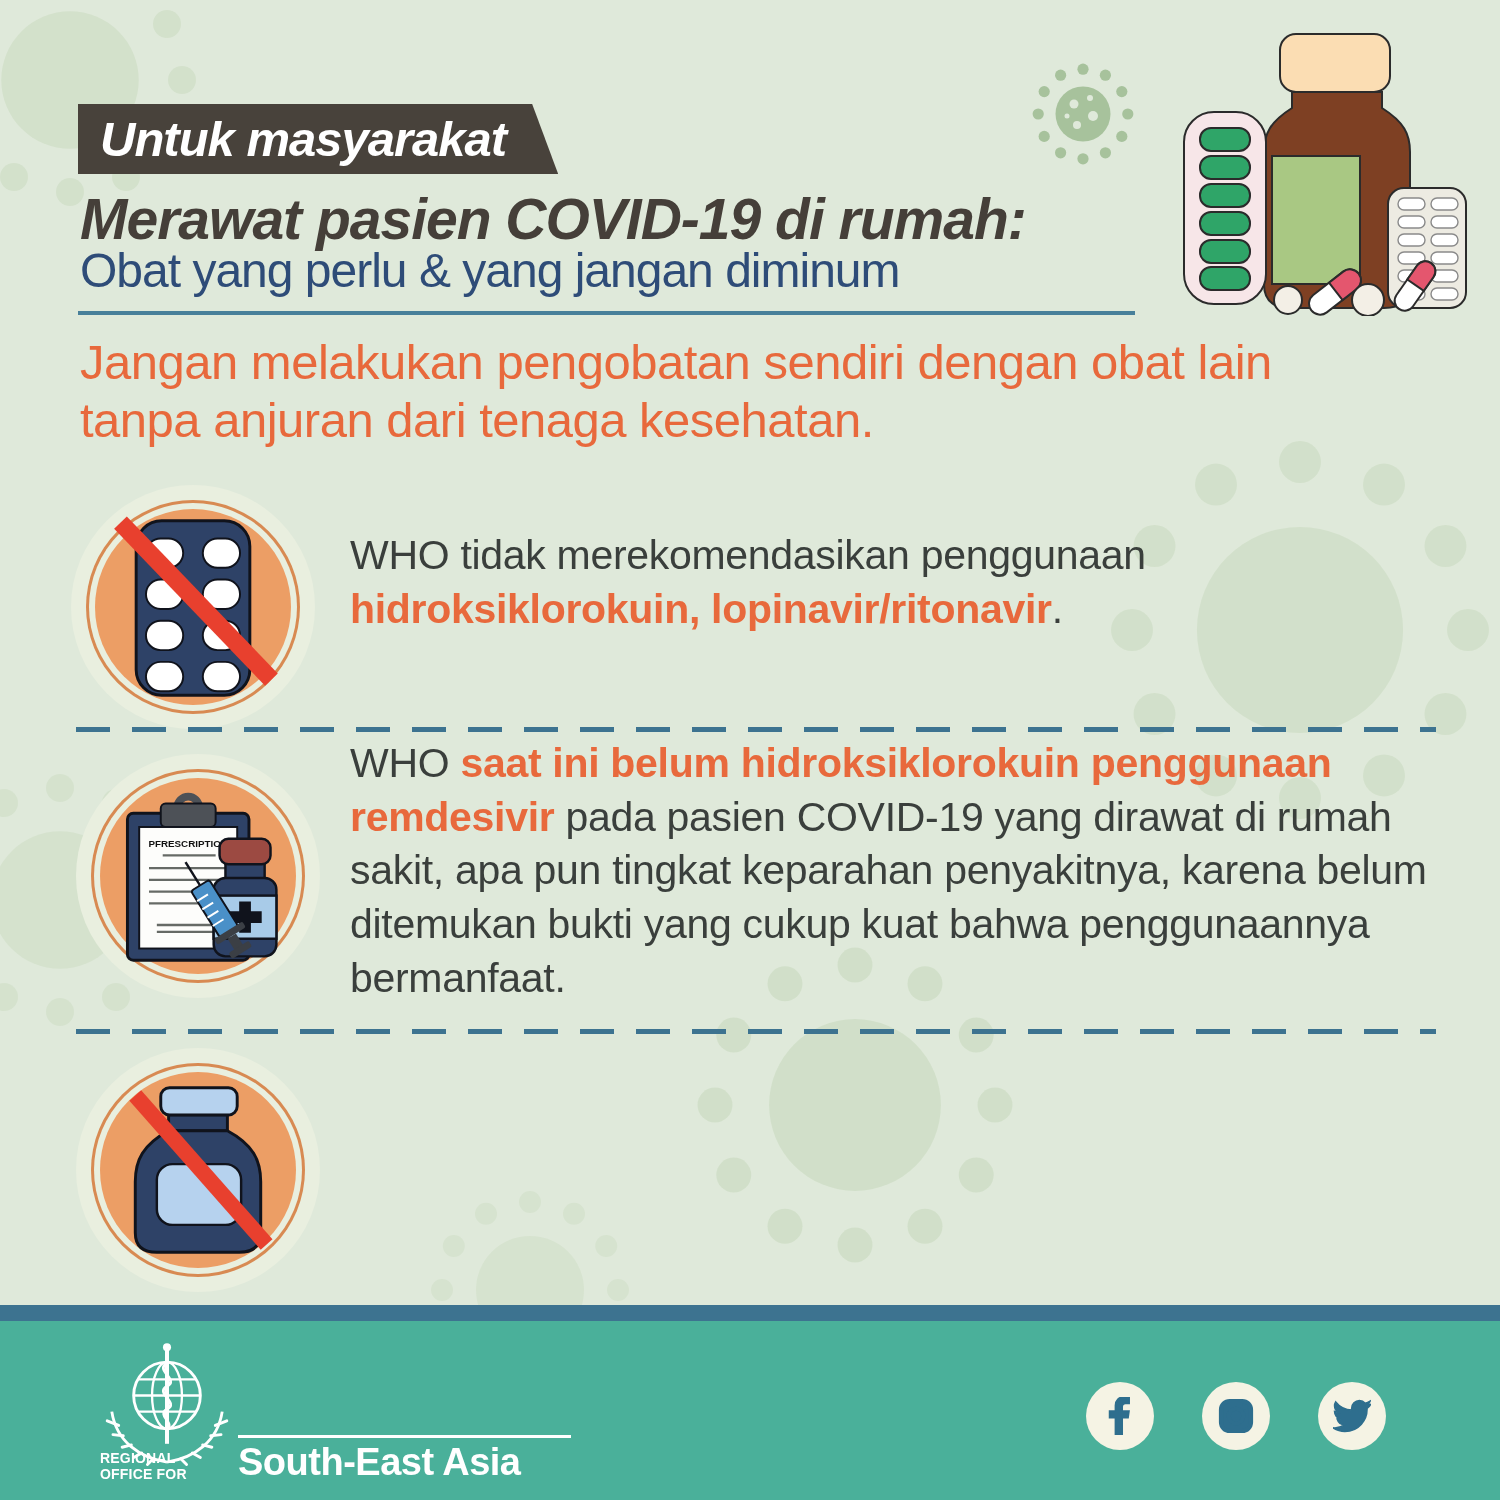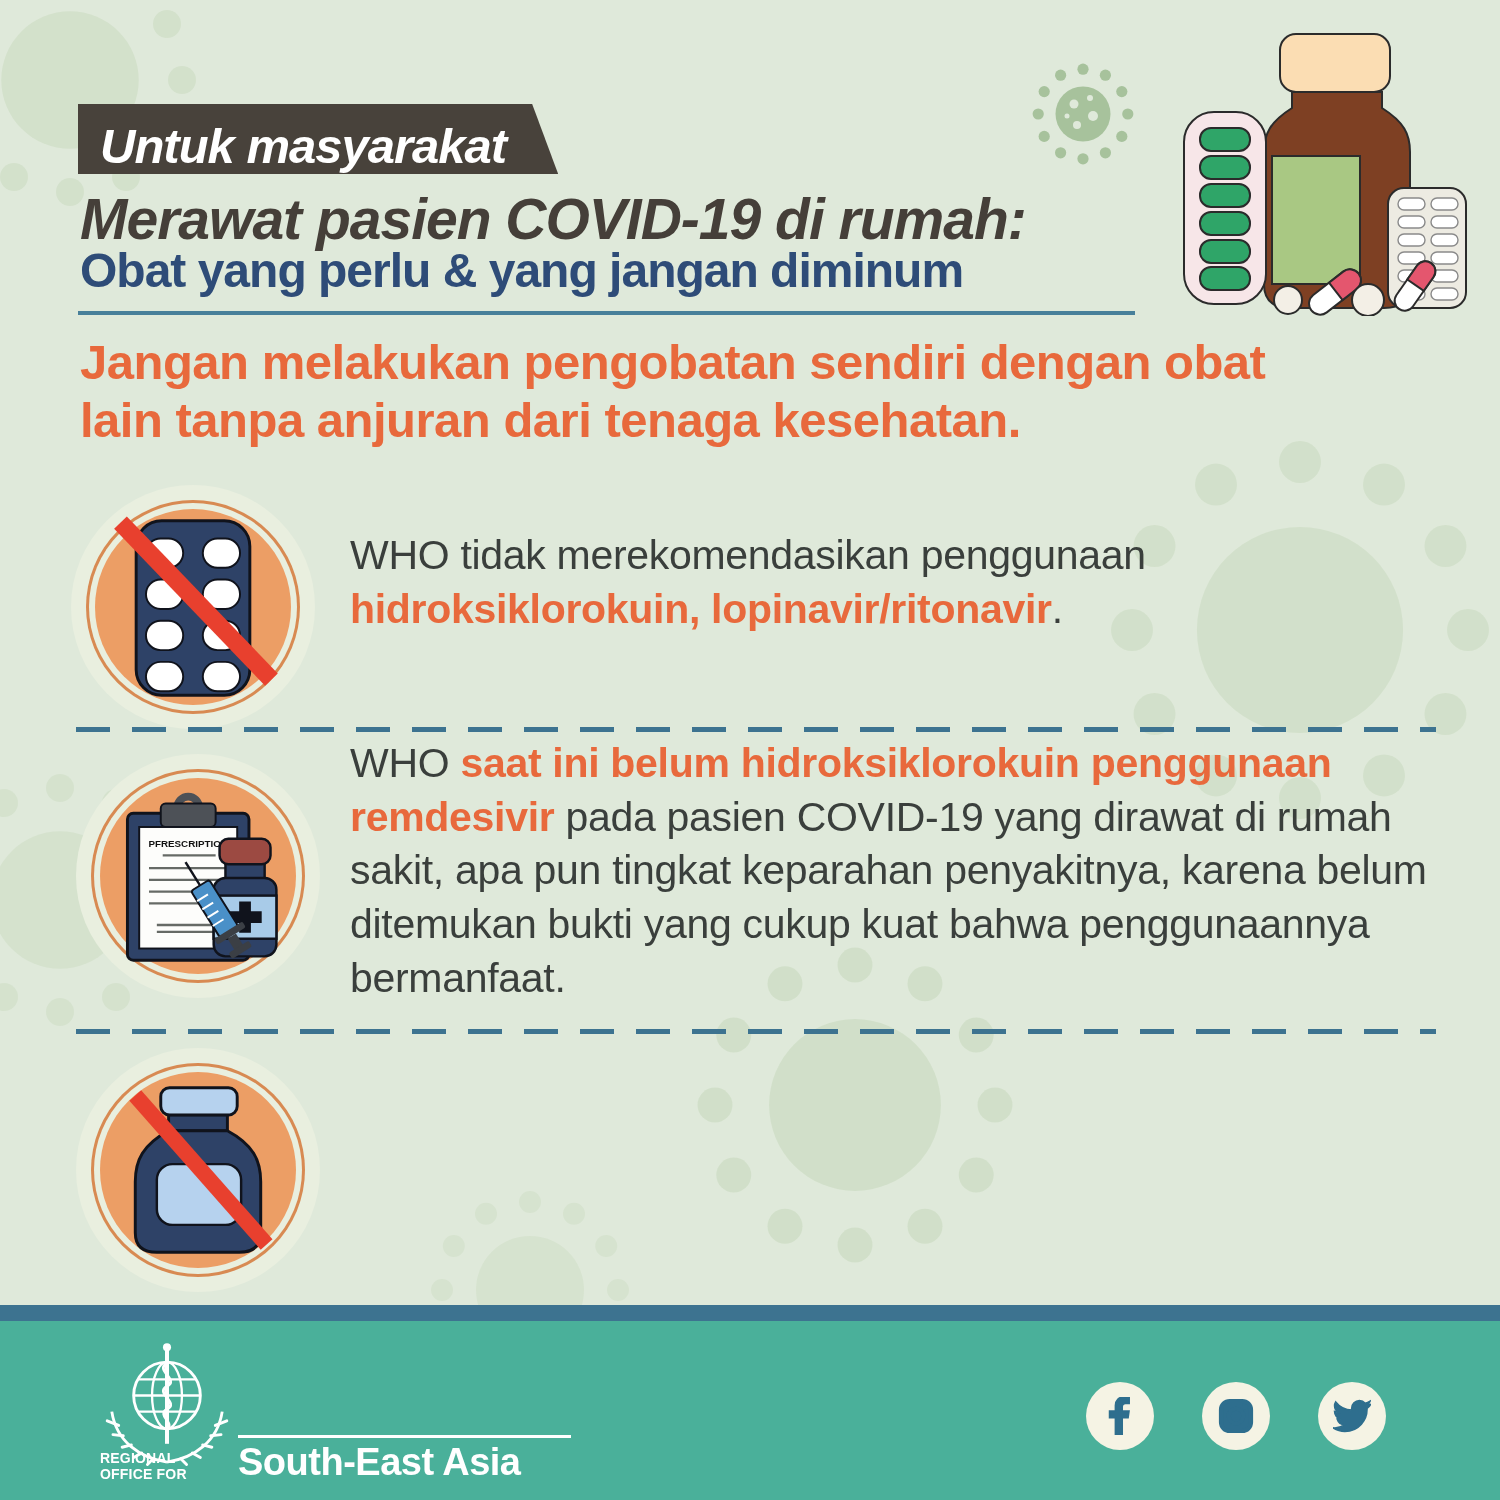--- a/index.html
+++ b/index.html
@@ -6,40 +6,40 @@
   body { font-family:"Liberation Sans", sans-serif; background:#cfd8cb; }
   .canvas {
     position:relative; width:1500px; height:1500px; margin:0 auto;
     background:#dfe9da; overflow:hidden;
   }
   
   .virus { position:absolute; pointer-events:none; }
   
   .badge {
     position:absolute; left:78px; top:104px; height:70px;
-    background:#48423b; display:flex; align-items:flex-end;
+    background:#48423b; display:flex; align-items:center;
     padding:0 52px 0 22px;
     clip-path:polygon(0 0, calc(100% - 26px) 0, 100% 100%, 0 100%);
   }
   .badge-label {
     color:#ffffff; font-size:49px; font-weight:bold; font-style:italic; letter-spacing:-1px;
   }
   .subtitle {
     position:absolute; left:80px; top:186px;
     font-size:57px; font-weight:bold; font-style:italic; color:#453f39; letter-spacing:-1px;
   }
   .title {
     position:absolute; left:80px; top:243px;
-    font-size:48px; font-weight:bold; color:#2e4c78; letter-spacing:-1px;
+    font-size:48px; font-weight:normal; color:#2e4c78; letter-spacing:-1px;
   }
   .title-rule { position:absolute; left:78px; top:311px; width:1057px; height:4px; background:#48809a; }
   .meds { position:absolute; left:1172px; top:16px; width:300px; height:300px; }
   .warning {
     position:absolute; left:80px; top:334px; width:1240px; margin:0;
-    font-size:49px; font-weight:bold; color:#e8693c; line-height:1.18; letter-spacing:-0.5px;
+    font-size:49px; font-weight:normal; color:#e8693c; line-height:1.18; letter-spacing:-0.5px;
   }
   
   .circle {
     position:absolute; width:196px; height:196px; border-radius:50%;
     background:#ec9e65;
     box-shadow:0 0 0 6px #e9efdf, 0 0 0 9px #d88a52, 0 0 0 24px #e9efdf;
   }
   .circle svg { position:absolute; left:0; top:0; width:196px; height:196px; overflow:visible; }
   .circle-1 { left:95px;  top:509px; }
   .circle-2 { left:100px; top:778px; }

